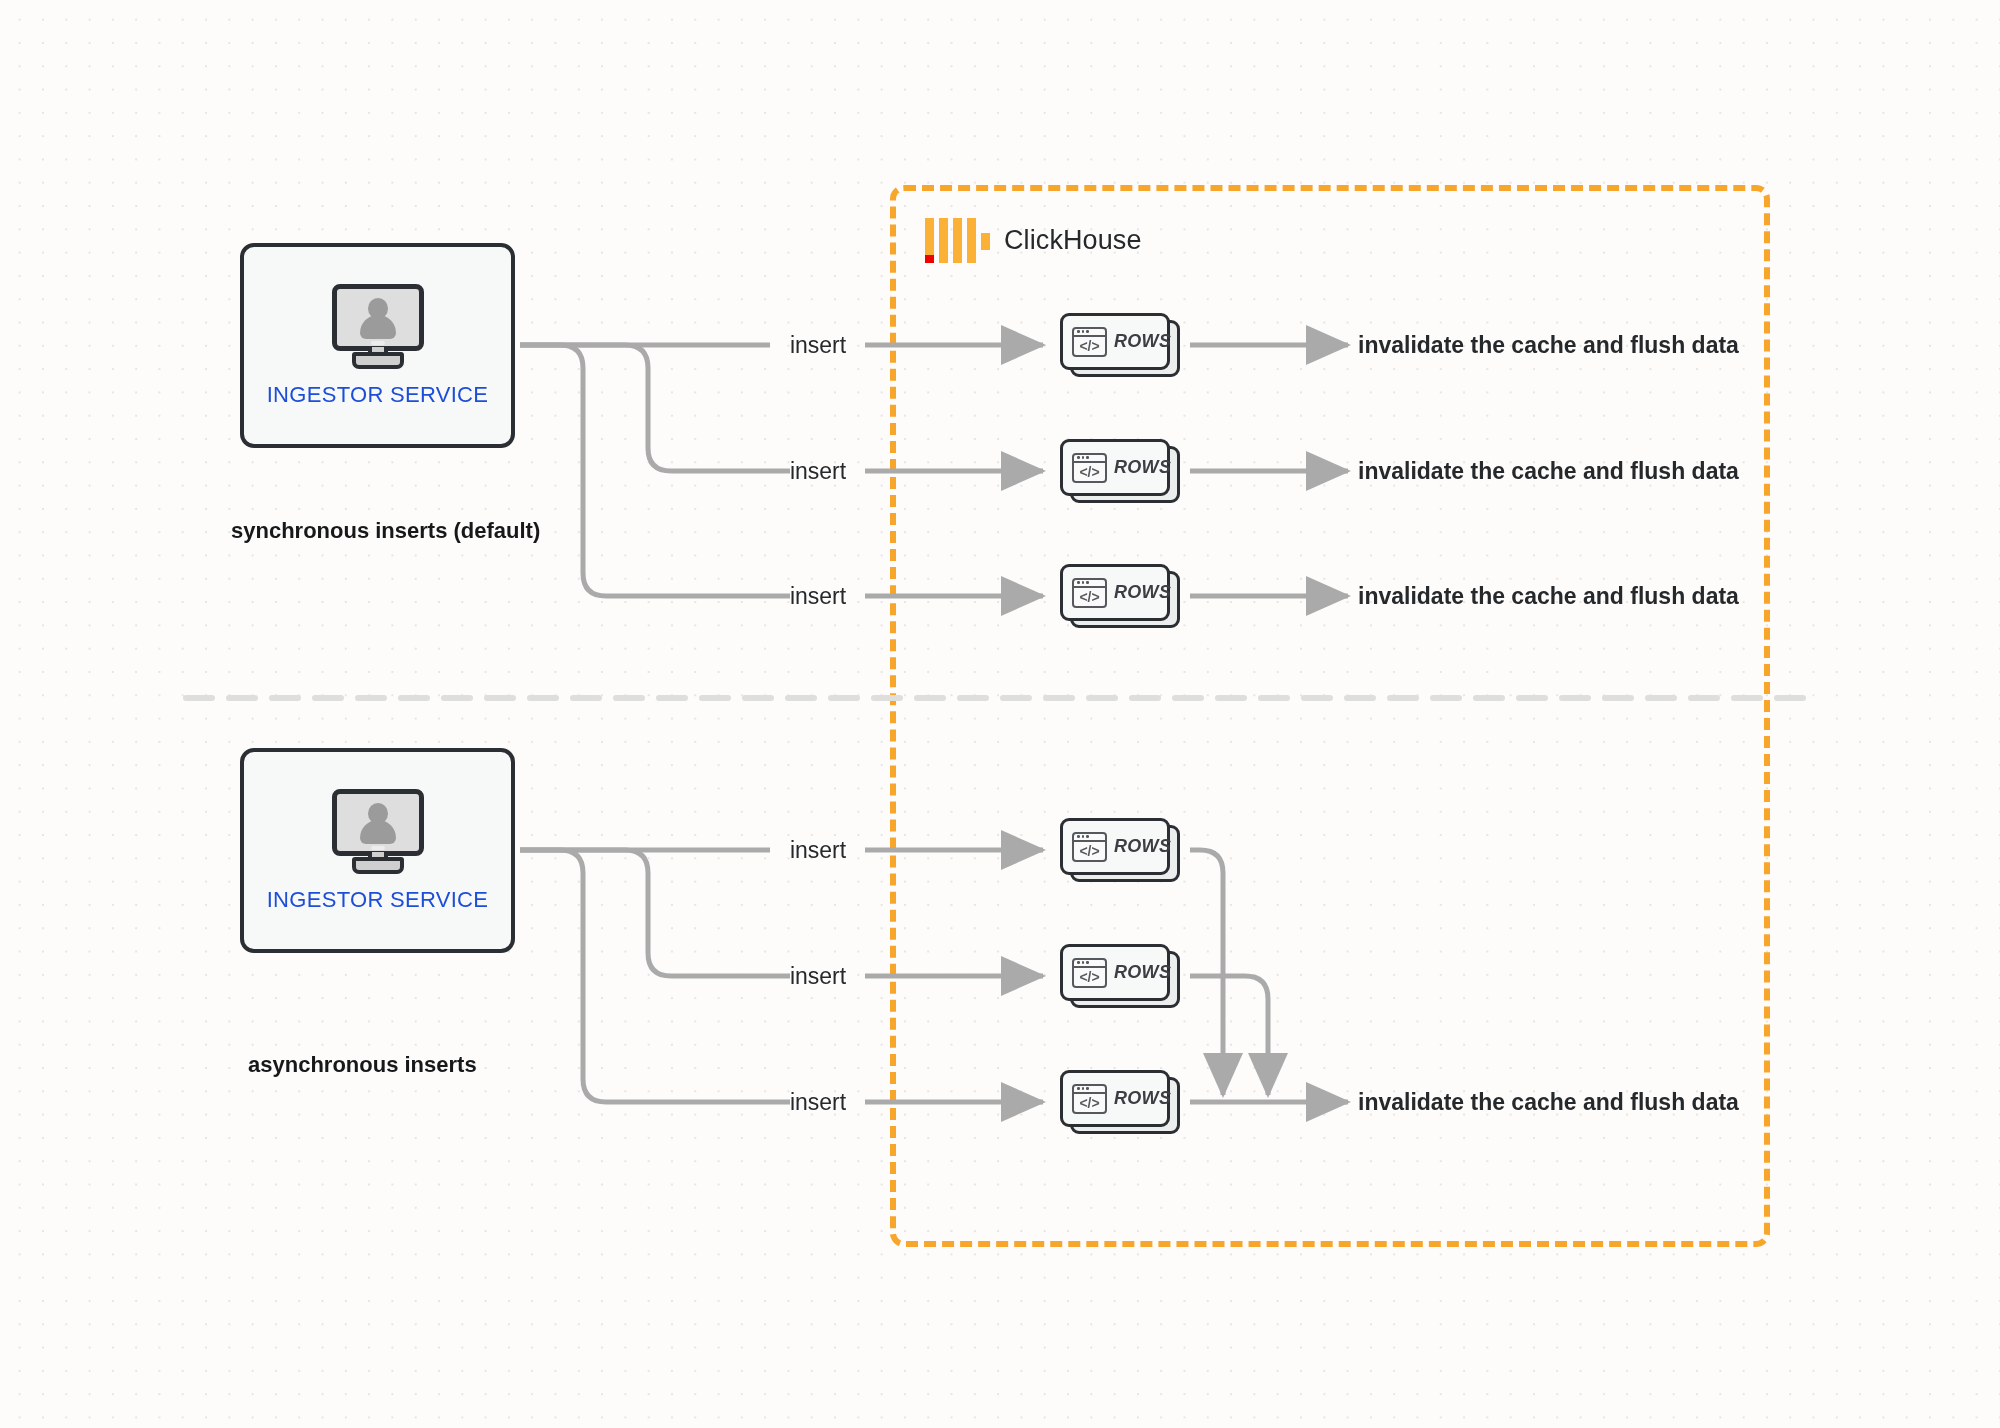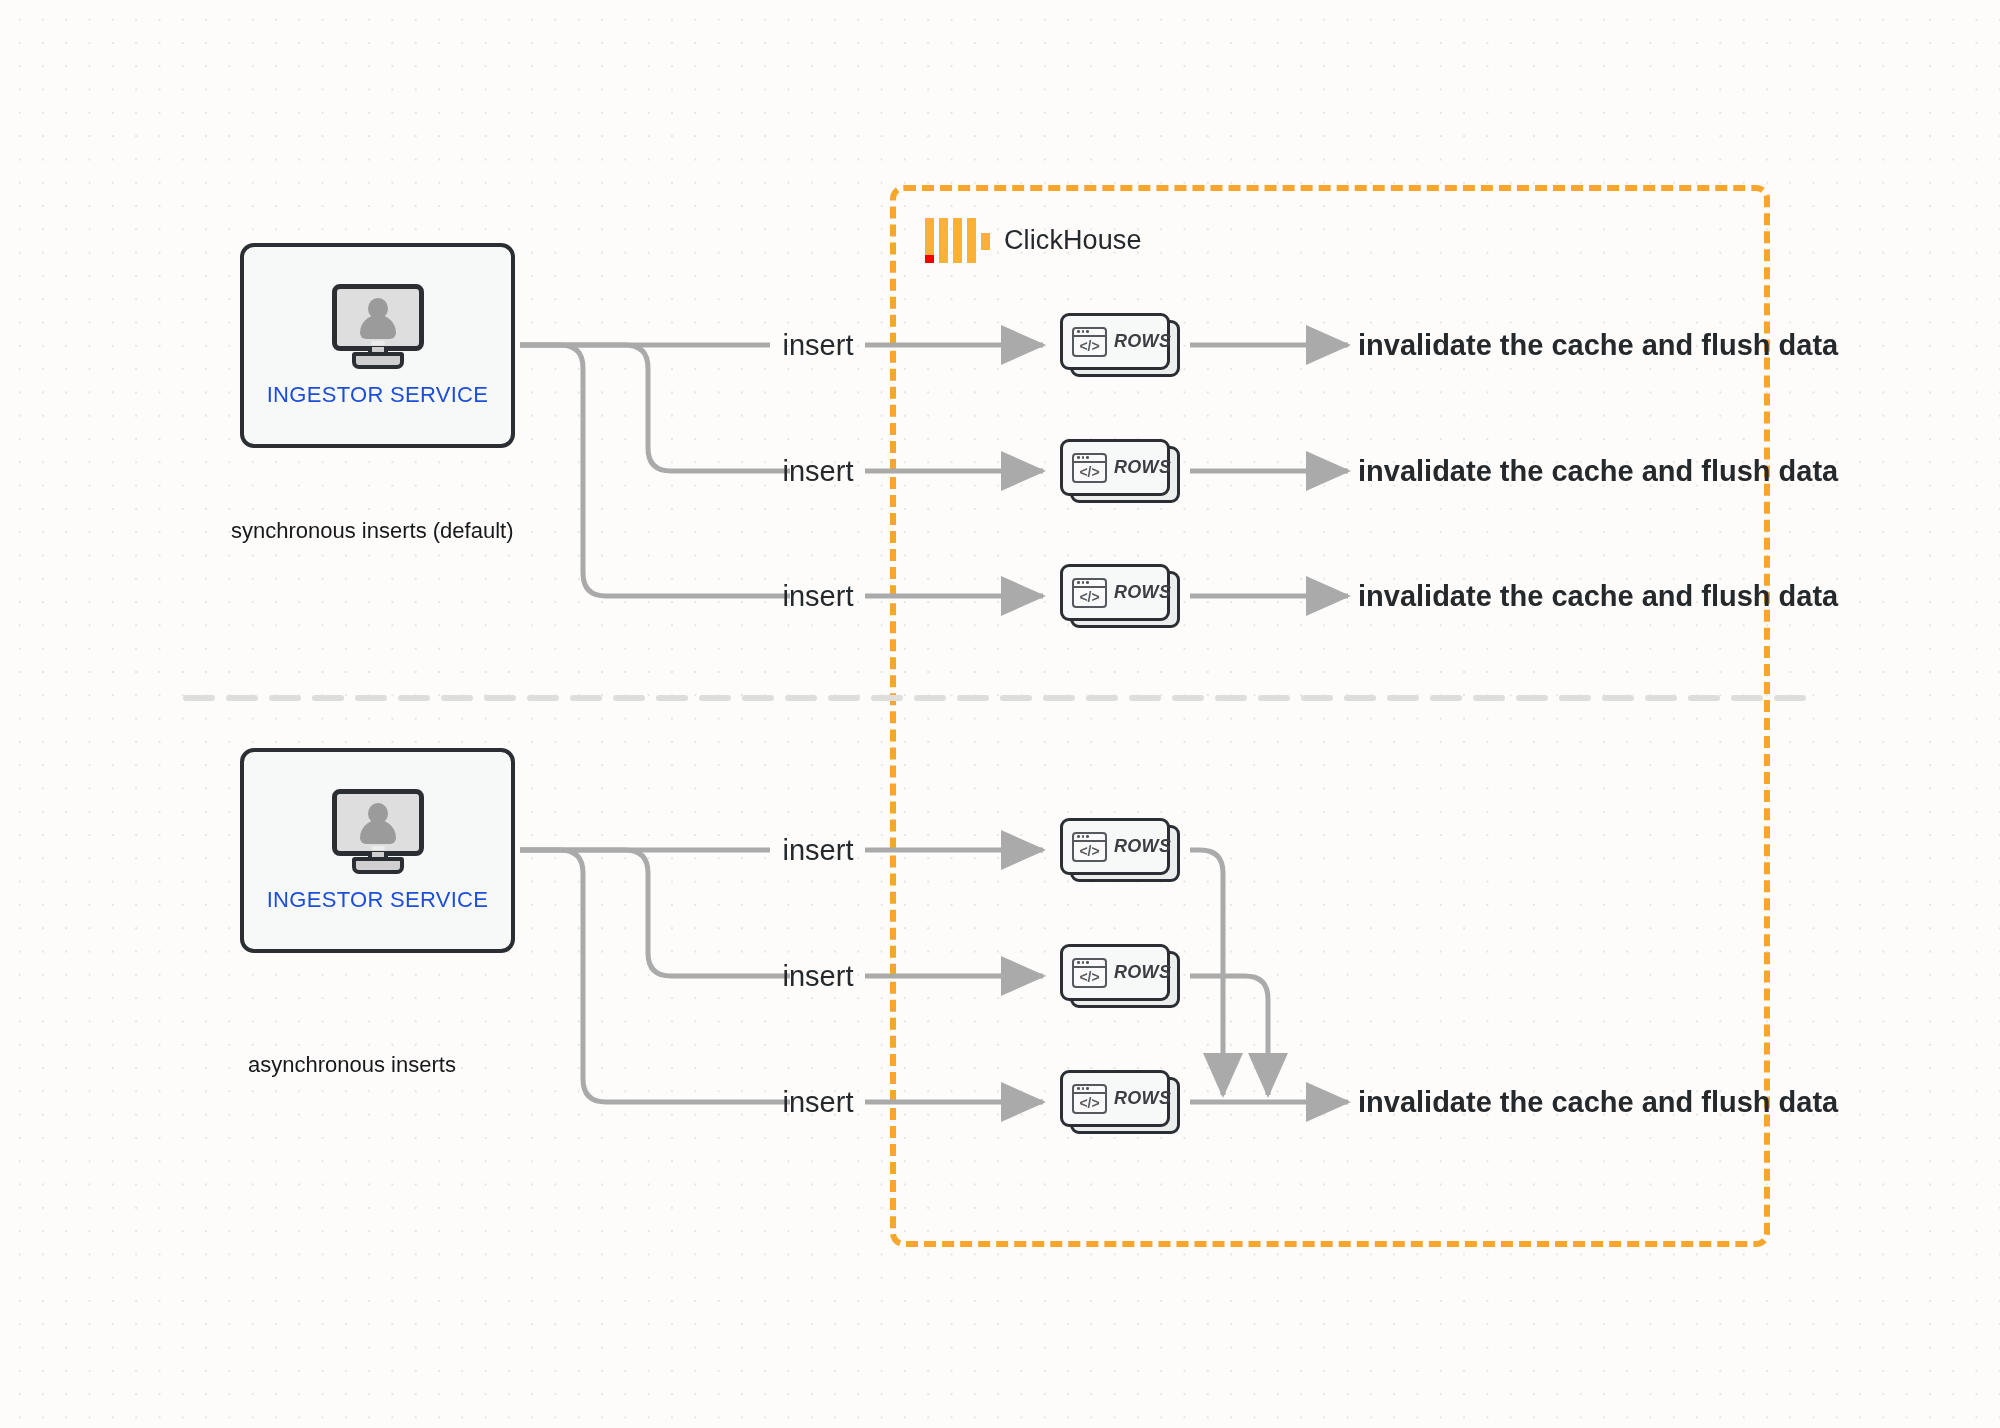--- a/index.html
+++ b/index.html
@@ -148,21 +148,21 @@
     font-size: 22px;
     color: #1d4ed8;
     letter-spacing: 0.3px;
     white-space: nowrap;
   }
 
   
   .group-caption {
     position: absolute;
     font-size: 22px;
-    font-weight: normal;
+    font-weight: bold;
     color: #16181a;
     white-space: nowrap;
   }
 
   
   .rows-node {
     position: absolute;
     width: 120px;
     height: 64px;
   }
@@ -237,21 +237,21 @@
     font-size: 18px;
     font-style: italic;
     font-weight: bold;
     color: #3b3e42;
     letter-spacing: 0.3px;
   }
 
   
   .edge-label {
     position: absolute;
-    font-size: 29px;
+    font-size: 23px;
     color: #26292c;
     white-space: nowrap;
   }
   .edge-label.center {
     transform: translate(-50%, -50%);
   }
   .edge-label.left {
     transform: translate(0, -50%);
     font-weight: bold;
   }

